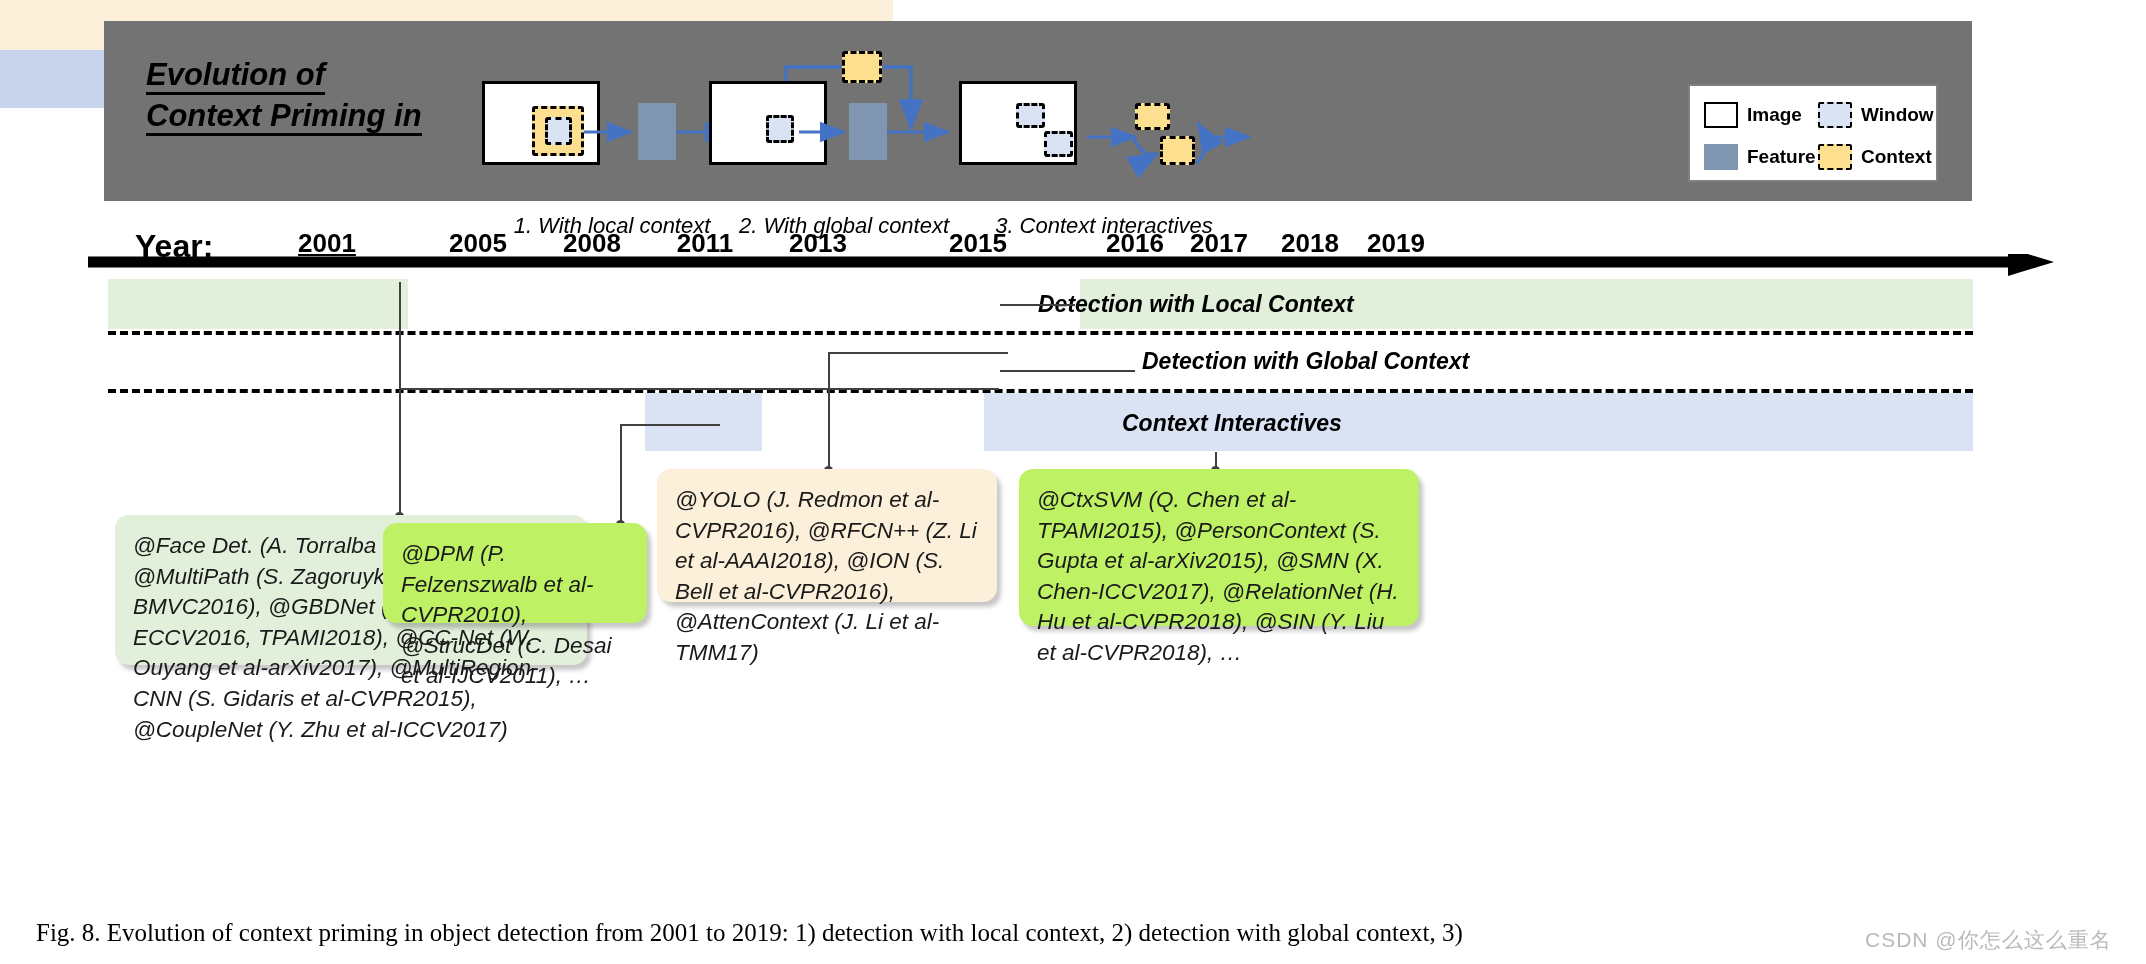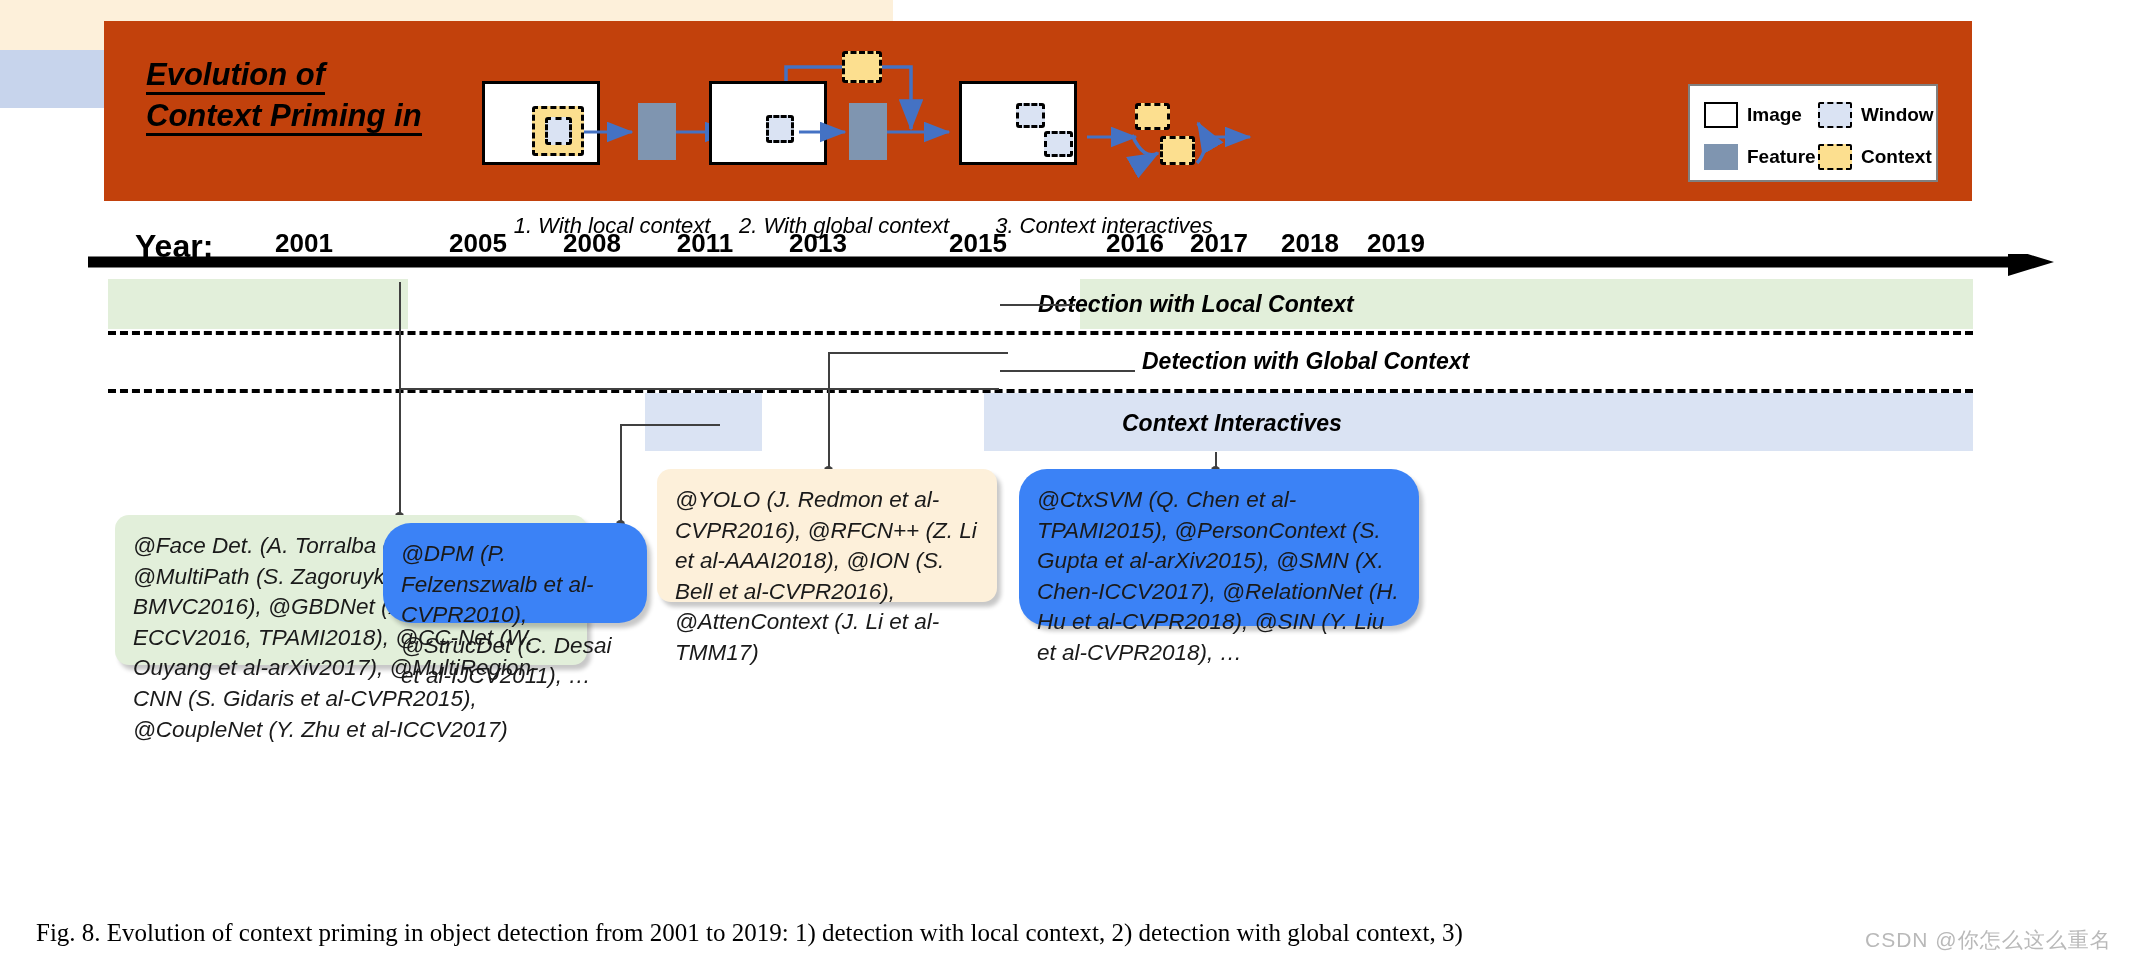--- a/index.html
+++ b/index.html
@@ -4,21 +4,21 @@
 <style>
   html,body{margin:0;padding:0;}
   body{
     width:2146px;height:964px;background:#ffffff;
     font-family:"Liberation Sans",sans-serif;
     overflow:hidden;position:relative;
   }
   
   #header-panel{
     position:absolute;left:104px;top:21px;width:1868px;height:180px;
-    background:#c2410c;
+    background:#737373;
   }
   #fig-title{
     position:absolute;left:42px;top:33px;width:370px;
     font-style:italic;font-weight:bold;font-size:31px;line-height:1.33;
     color:#000;
   }
   #fig-title span{
     display:inline;border-bottom:3px solid #000;
   }
   .panel{position:absolute;top:46px;height:140px;}
@@ -78,21 +78,21 @@
   #band-inter-w1{position:absolute;left:108px;top:393px;width:537px;height:58px;background:#ffffff;}
   #band-inter-w2{position:absolute;left:762px;top:393px;width:222px;height:58px;background:#ffffff;}
   
   .note{
     position:absolute;border-radius:14px;box-sizing:border-box;
     font-style:italic;font-size:22.5px;line-height:1.36;color:#1a1a1a;
     padding:16px 18px 14px 18px;
     box-shadow:4px 5px 4px rgba(0,0,0,0.22);
   }
   .note.green{background:#e2efda;}
-  .note.blue{background:#3b82f6;border-radius:28px;}
+  .note.blue{background:#bef264;}
   .note.yellow{background:#fdf0da;}
   
   .leader{position:absolute;background:#404040;}
   .leader-dot{position:absolute;width:9px;height:9px;border-radius:50%;background:#404040;}
   
   #caption{
     position:absolute;left:36px;top:916px;width:2090px;
     font-family:"Liberation Serif",serif;font-size:25px;line-height:1.34;color:#000;
   }
   #watermark{
@@ -180,21 +180,21 @@
     <span class="legend-key feature"></span>
     <span class="legend-label">Feature</span>
   </div>
   <div class="legend-row" style="left:128px;top:58px;">
     <span class="legend-key context"></span>
     <span class="legend-label">Context</span>
   </div>
 </div>
 
 <div id="year-label">Year:</div>
-<div class="year-tick" style="left:304px;">2001</div>
+<div class="year-tick" style="left:327px;text-decoration:underline;">2001</div>
 <div class="year-tick" style="left:478px;">2005</div>
 <div class="year-tick" style="left:592px;">2008</div>
 <div class="year-tick" style="left:705px;">2011</div>
 <div class="year-tick" style="left:818px;">2013</div>
 <div class="year-tick" style="left:978px;">2015</div>
 <div class="year-tick" style="left:1128px;margin-left:7px;">2016</div>
 <div class="year-tick" style="left:1219px;">2017</div>
 <div class="year-tick" style="left:1310px;">2018</div>
 <div class="year-tick" style="left:1396px;">2019</div>
 

